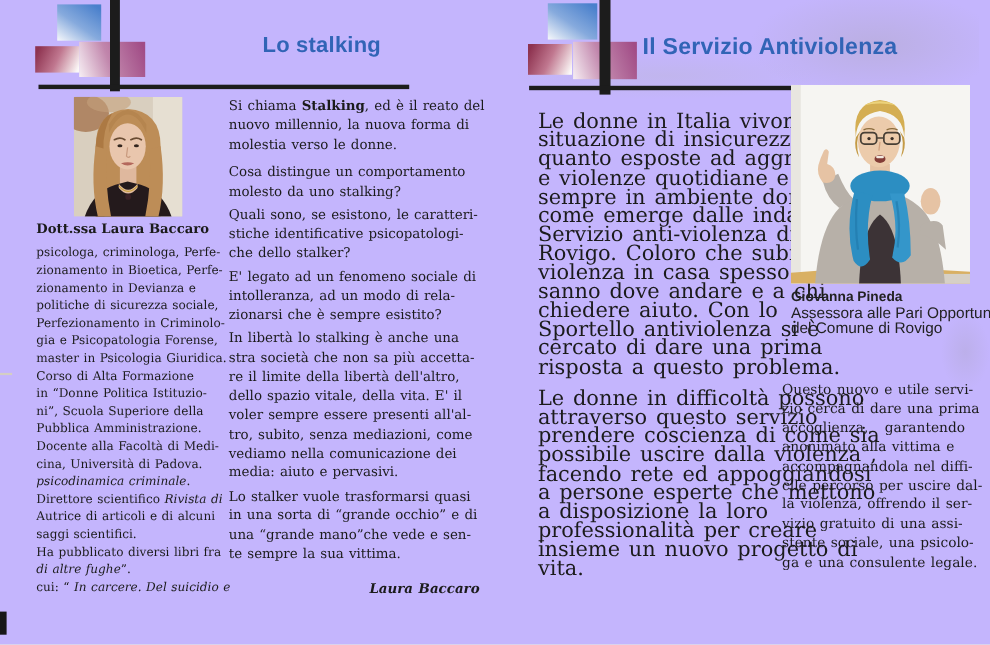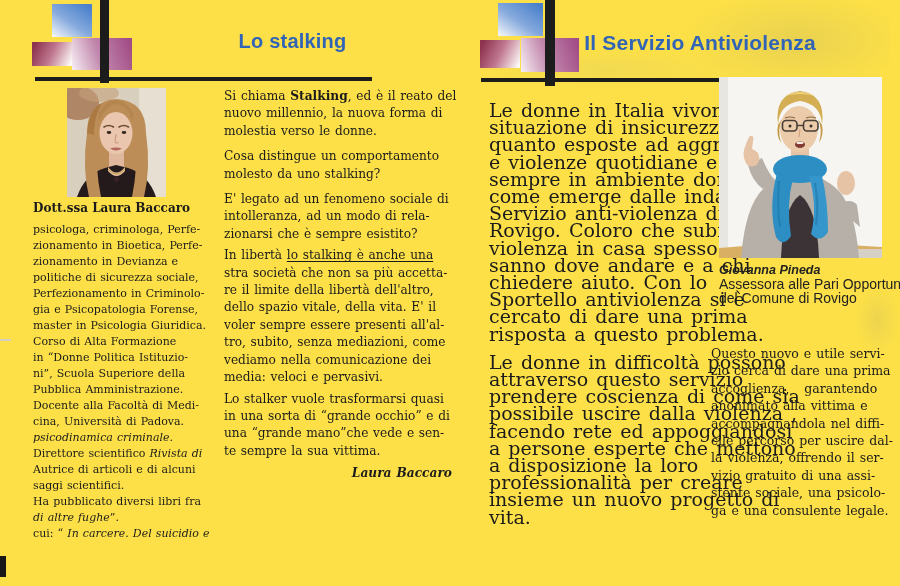--- a/index.html
+++ b/index.html
@@ -1,65 +1,65 @@
 <!DOCTYPE html>
 <html><head>
 <meta charset="utf-8">
 <style>
   html,body{margin:0;padding:0;background:#e9e7e2;}
   #stage{
     position:relative;width:900px;height:586px;margin:0 auto;
-    background:#fde047;overflow:hidden;
+    background:#c4b5fd;overflow:hidden;
     font-family:"DejaVu Serif", serif;color:#1b1b1b;
   }
   
   .sq{position:absolute;}
   .sq-blue{background:linear-gradient(215deg,#4a80cc 8%,#86aadd 55%,#f2f5fa 98%);}
   .sq-magenta{background:linear-gradient(250deg,#a14c86 5%,#c186ac 55%,#f7eff4 100%);}
   .sq-maroon{background:linear-gradient(115deg,#8e3350 8%,#c0778f 50%,#fbf8f7 95%);}
   .vbar{position:absolute;background:#1c1c1c;}
   .hrule{position:absolute;background:#1c1c1c;}
   
   .page-title{
     position:absolute;font-family:"Liberation Sans", sans-serif;
     font-weight:700;color:#3164b6;text-align:center;letter-spacing:.2px;
   }
   
   .lines{white-space:pre;}
   .line{white-space:pre;}
   .it{font-style:italic;}
   .bd{font-weight:700;}
-  .ul{text-decoration:underline;text-underline-offset:2px;}
+  .ul{text-underline-offset:2px;}
   .gap3{height:4px;}
   .bio{
     position:absolute;left:33px;top:222px;width:184px;
     font-size:11px;line-height:16px;word-spacing:.6px;
   }
   .caption-l{
     position:absolute;left:33px;top:201px;width:182px;text-align:left;
     font-weight:700;font-size:12px;
   }
   .article{
-    position:absolute;left:224px;top:88px;width:238px;
+    position:absolute;left:208px;top:88px;width:238px;
     font-size:12.2px;line-height:17.4px;word-spacing:.8px;
   }
   .signature{
     text-align:right;font-style:italic;font-weight:600;
-    padding-right:10px;margin-top:5px;
+    padding-right:10px;margin-top:15px;
   }
   .col-r1{
     position:absolute;left:489px;top:102px;width:228px;
     font-size:19px;line-height:17.2px;word-spacing:2px;
   }
   .col-r1 .pgap{height:11px;}
   .caption-r{
     position:absolute;left:719px;top:263px;width:180px;
     font-family:"Liberation Sans", sans-serif;color:#222;
   }
-  .caption-r .nm{font-weight:700;font-size:12.5px;line-height:15px;font-style:italic;}
+  .caption-r .nm{font-weight:700;font-size:12.5px;line-height:15px;}
   .caption-r .rl{font-size:14px;line-height:13.5px;white-space:pre;}
   .col-r2{
     position:absolute;left:711px;top:345px;width:192px;
     font-size:12.5px;line-height:17.4px;word-spacing:1px;
   }
   .photo{position:absolute;overflow:hidden;}
   .photo svg{display:block;}
   
   .smudge{position:absolute;pointer-events:none;}
   .corner-mark{position:absolute;left:0;top:556px;width:6px;height:21px;background:#171717;}
@@ -137,33 +137,36 @@
 
   <div class="article">
     <div class="line"><span>Si chiama </span><span class="bd">Stalking</span><span>, ed è il reato del</span></div>
     <div class="lines">nuovo millennio, la nuova forma di
 molestia verso le donne.</div>
     <div class="gap3"></div>
     <div class="gap3"></div>
     <div class="lines">Cosa distingue un comportamento
 molesto da uno stalking?</div>
     <div class="gap3"></div>
+    <div class="lines">Quali sono, se esistono, le caratteri-
+stiche identificative psicopatologi-
+che dello stalker?</div>
     <div class="gap3"></div>
     <div class="lines">E' legato ad un fenomeno sociale di
 intolleranza, ad un modo di rela-
 zionarsi che è sempre esistito?</div>
     <div class="gap3"></div>
     <div class="line"><span>In libertà </span><span class="ul">lo stalking è anche una</span></div>
     <div class="lines">stra società che non sa più accetta-
 re il limite della libertà dell'altro,
 dello spazio vitale, della vita. E' il
 voler sempre essere presenti all'al-
 tro, subito, senza mediazioni, come
 vediamo nella comunicazione dei
-media: veloci e pervasivi.</div>
+media: aiuto e pervasivi.</div>
     <div class="gap3"></div>
     <div class="lines">Lo stalker vuole trasformarsi quasi
 in una sorta di “grande occhio” e di
 una “grande mano”che vede e sen-
 te sempre la sua vittima.</div>
     <div class="signature">Laura Baccaro</div>
   </div>
 
   <div class="sq sq-maroon" style="left:480px;top:40px;width:40px;height:28px;"></div>
   <div class="sq sq-blue" style="left:498px;top:3px;width:45px;height:33px;"></div>

